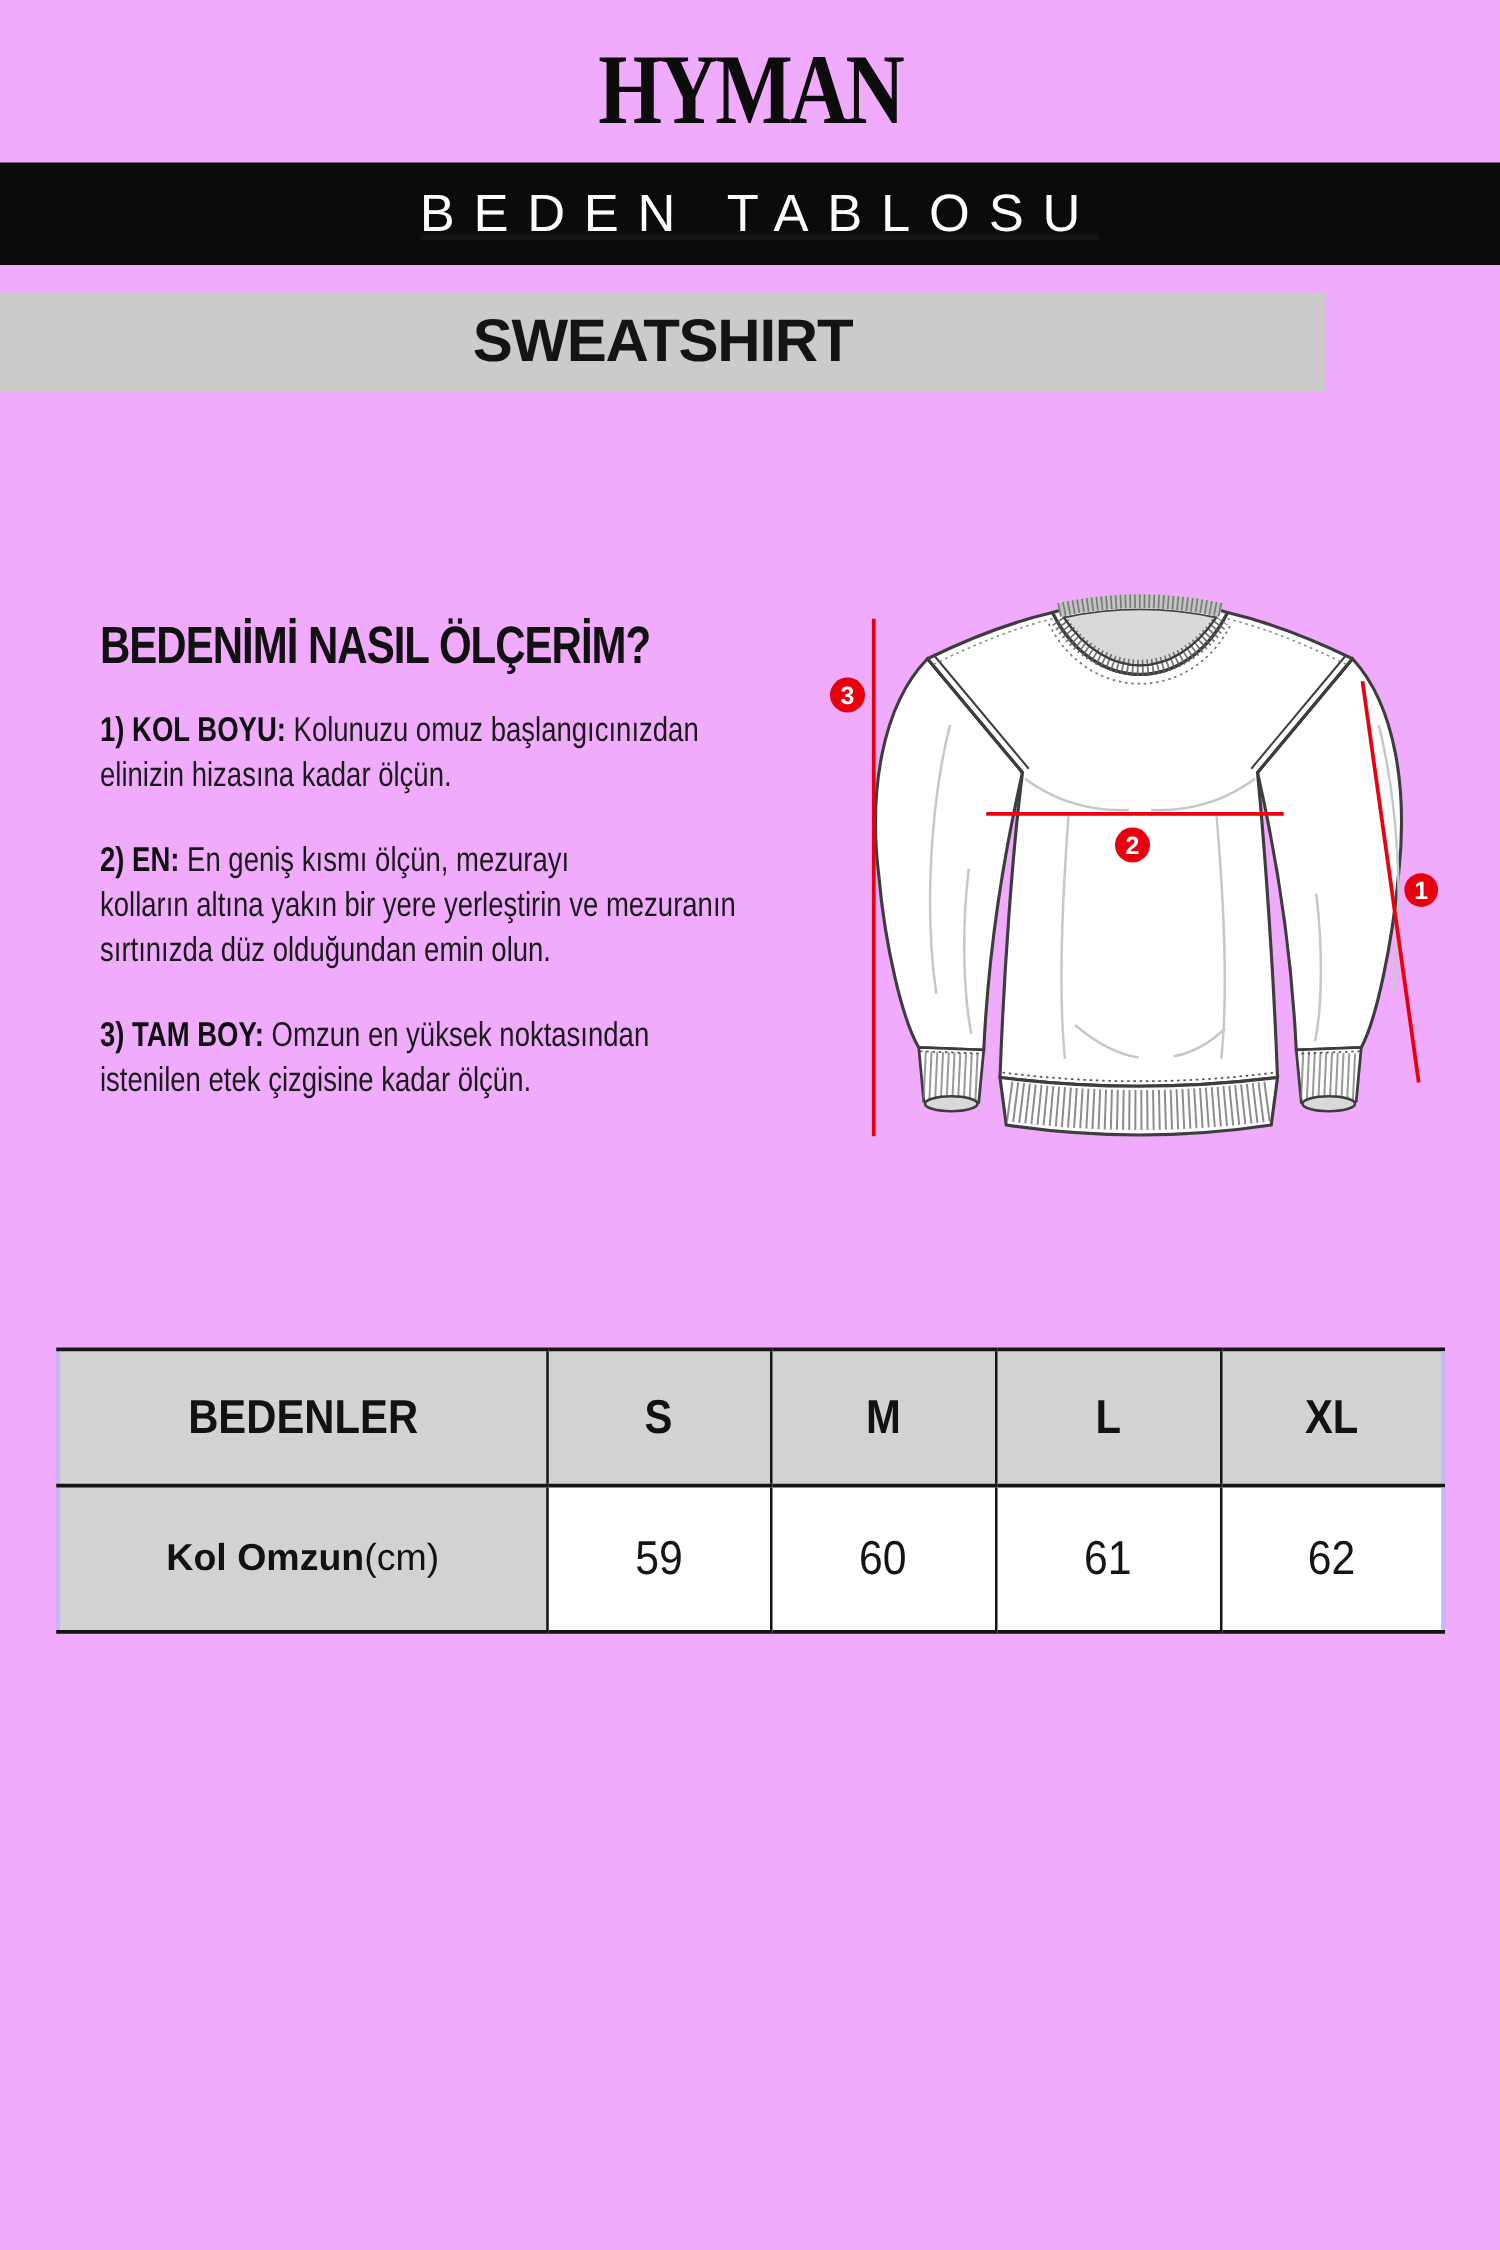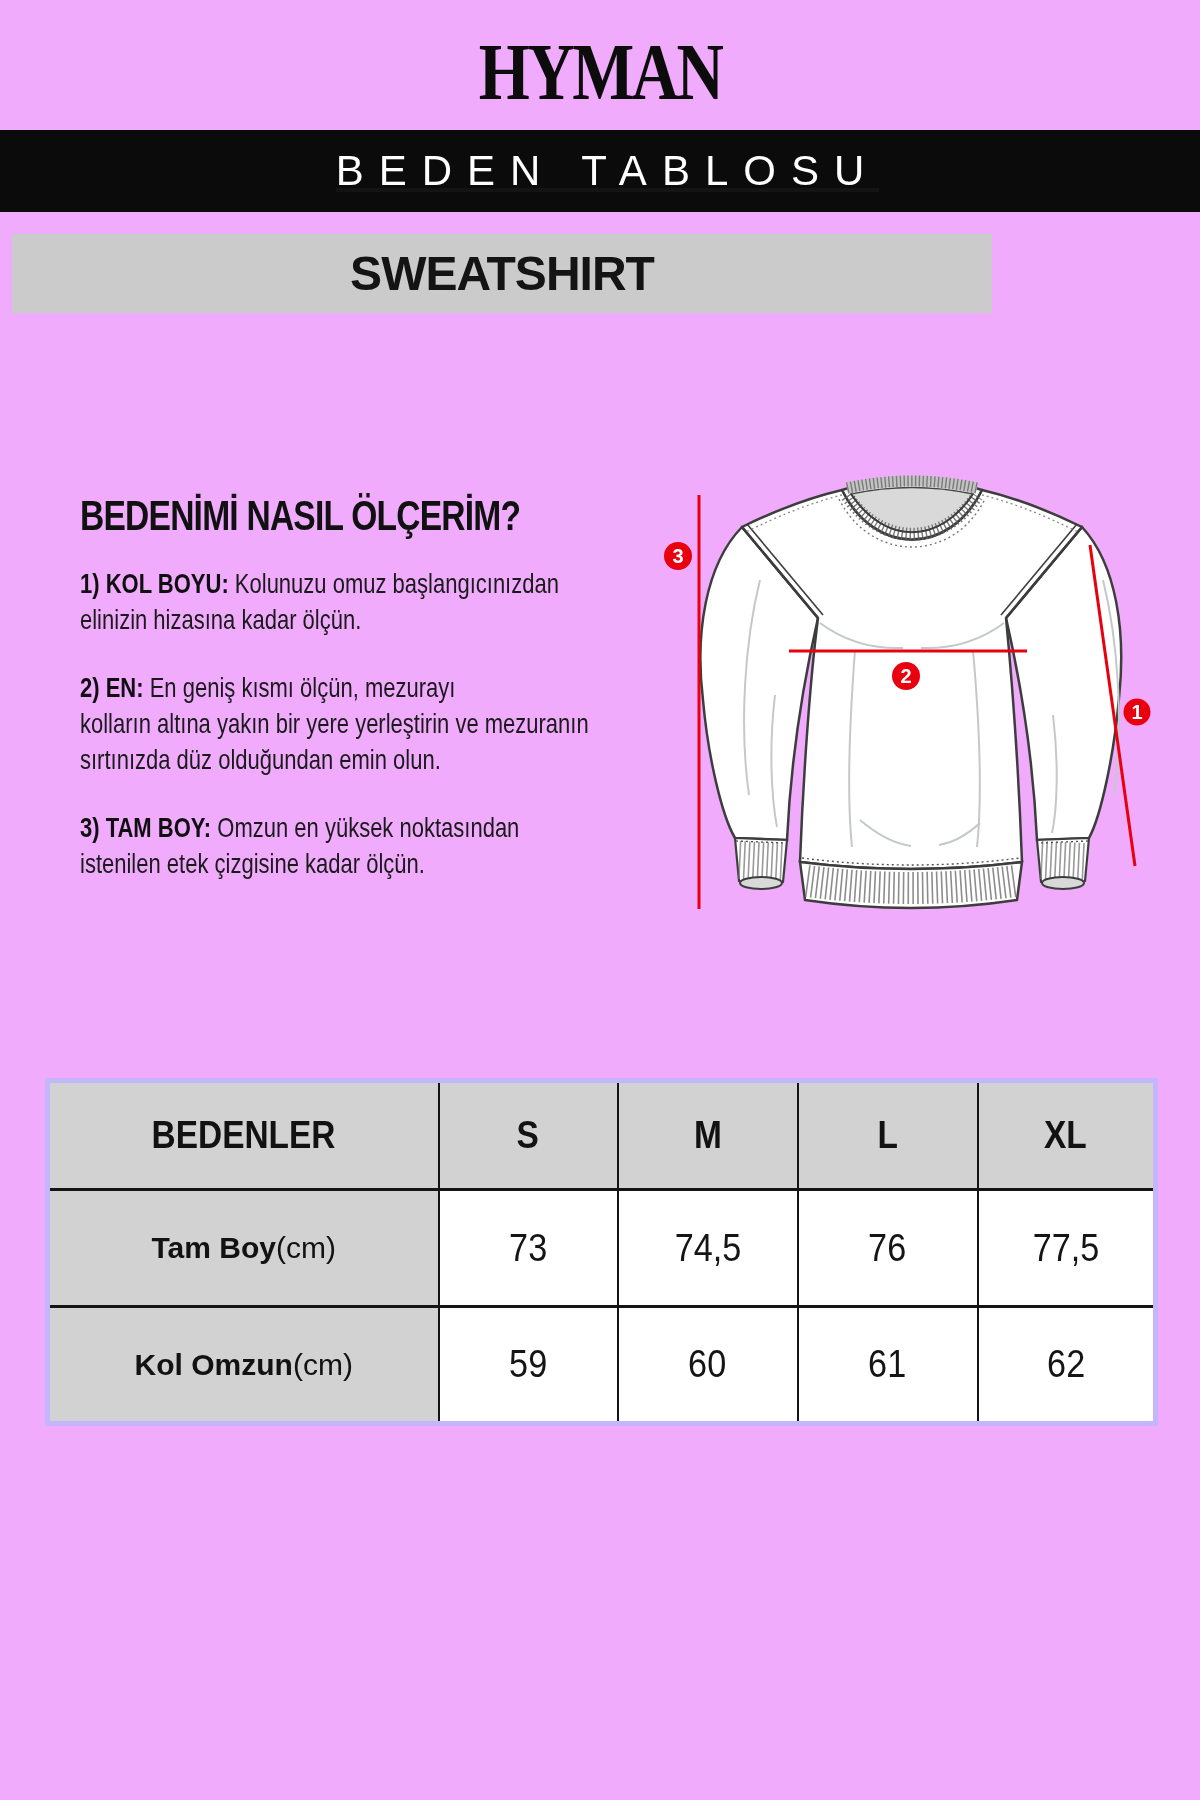--- a/index.html
+++ b/index.html
@@ -6,22 +6,22 @@
   .page{position:relative;width:1200px;height:1800px;background:#f0abfc;overflow:hidden;
         font-family:"Liberation Sans",sans-serif;color:#141414;}
 
   
   .logo{position:absolute;top:30px;left:0;width:1200px;height:84px;text-align:center;line-height:84px;}
   .logo-text{display:inline-block;font-family:"Liberation Serif",serif;font-weight:bold;font-size:80px;
              letter-spacing:-3px;transform:scaleX(.82);transform-origin:center;color:#0c0c0c;}
   .bar-black{position:absolute;top:130px;left:0;width:1200px;height:82px;background:#0b0b0b;
              display:flex;align-items:center;justify-content:center;text-decoration:underline;}
   .bar-black-text{color:#ffffff;font-size:42px;font-weight:400;letter-spacing:15px;text-indent:15px;}
-  .bar-gray{position:absolute;top:234px;left:0;width:980px;height:79px;background:#cbcbcb;
-            display:flex;align-items:center;justify-content:center;margin-left:12px;}
+  .bar-gray{position:absolute;top:234px;left:0;width:1060px;height:79px;background:#cbcbcb;
+            display:flex;align-items:center;justify-content:center;}
   .bar-gray-text{color:#141414;font-size:48px;font-weight:bold;letter-spacing:-1px;}
 
   
   .howto{position:absolute;left:80px;top:492px;width:780px;}
   .howto-heading{margin:0;font-size:42px;font-weight:bold;line-height:48px;letter-spacing:-1px;
                  transform:scaleX(.8);transform-origin:0 50%;white-space:nowrap;color:#111;}
   .howto p{margin:0;font-size:27.5px;line-height:36px;white-space:pre-line;
            transform:scaleX(.8);transform-origin:0 0;color:#1a1a1a;width:780px;}
   .howto p.step1{margin-top:26px;}
   .howto p.step2{margin-top:32px;}
@@ -30,21 +30,21 @@
 
   
   .diagram{position:absolute;left:555px;top:395px;width:640px;height:580px;}
 
   
   .size-table{position:absolute;left:45px;top:1078px;border-collapse:collapse;table-layout:fixed;
               width:1108px;}
   .size-table td,.size-table th{border-left:2px solid #141414;border-right:2px solid #141414;
               border-top:3px solid #141414;border-bottom:3px solid #141414;
               text-align:center;vertical-align:middle;padding:0;}
-  .size-table{border:5px solid #c4b5fd;}
+  .size-table{border:3px solid #c4b5fd;}
   .st-head{background:#d2d2d2;height:109px;}
   .st-row{height:117px;}
   .cell-gray{background:#d2d2d2;}
   .cell-white{background:#ffffff;}
   .hdr-txt{display:inline-block;font-size:38px;font-weight:bold;color:#121212;transform:scaleX(.88);}
   .lbl-txt{font-size:30px;color:#121212;}
   .lbl-txt b{font-weight:bold;}
   .lbl-unit{font-weight:400;}
   .val-txt{display:inline-block;font-size:38px;font-weight:400;color:#151515;transform:scaleX(.9);}
 </style>
@@ -152,27 +152,20 @@
       </colgroup>
     <tbody>
         <tr class="st-head">
       <th class="cell-gray"><span class="hdr-txt">BEDENLER</span></th>
       <th class="cell-gray"><span class="hdr-txt">S</span></th>
       <th class="cell-gray"><span class="hdr-txt">M</span></th>
       <th class="cell-gray"><span class="hdr-txt">L</span></th>
       <th class="cell-gray"><span class="hdr-txt">XL</span></th>
     </tr>
     <tr class="st-row">
-      <td class="cell-gray"><span class="lbl-txt"><b>Tam Boy</b><span class="lbl-unit">(cm)</span></span></td>
-      <td class="cell-white"><span class="val-txt">73</span></td>
-      <td class="cell-white"><span class="val-txt">74,5</span></td>
-      <td class="cell-white"><span class="val-txt">76</span></td>
-      <td class="cell-white"><span class="val-txt">77,5</span></td>
-    </tr>
-    <tr class="st-row">
       <td class="cell-gray"><span class="lbl-txt"><b>Kol Omzun</b><span class="lbl-unit">(cm)</span></span></td>
       <td class="cell-white"><span class="val-txt">59</span></td>
       <td class="cell-white"><span class="val-txt">60</span></td>
       <td class="cell-white"><span class="val-txt">61</span></td>
       <td class="cell-white"><span class="val-txt">62</span></td>
     </tr>
   </tbody>
     </table>
 
 </div>

